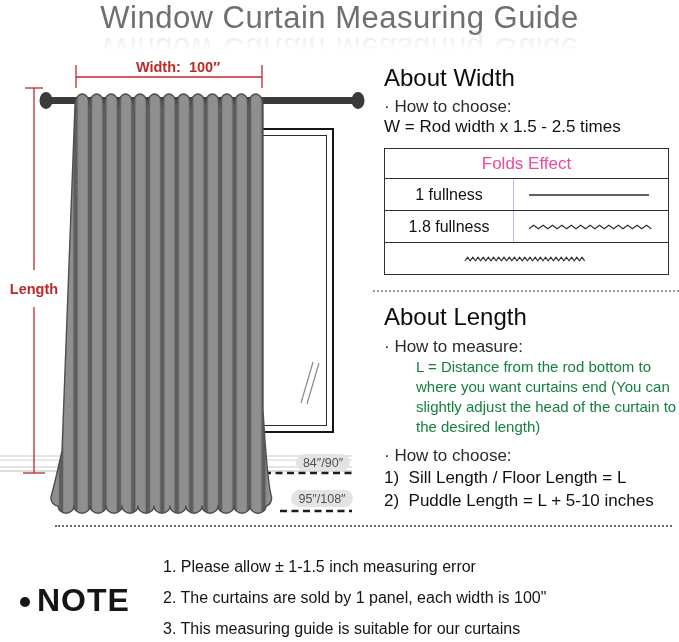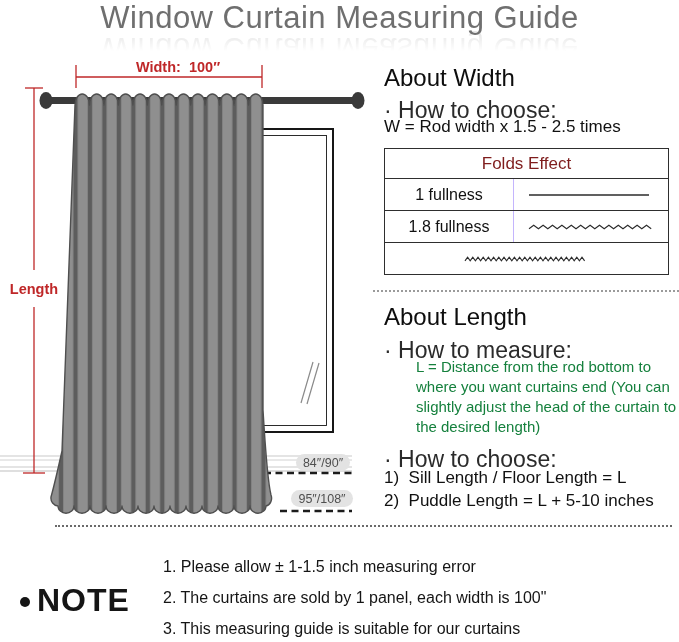--- a/index.html
+++ b/index.html
@@ -18,32 +18,32 @@
   .diagram text{font-family:"Liberation Sans",sans-serif;}
   .dim-label{fill:#bf2728;font-size:14.5px;font-weight:bold;}
   .tag-text{fill:#4f4f4f;font-size:12.5px;}
 
   .floor-line{position:absolute;left:55px;top:525px;width:617px;height:0;
               border-top:2px dotted #6a6a6a;}
 
   
   .abs{position:absolute;}
   .h2{font-size:24px;font-weight:normal;color:#0d0d0d;}
-  .sub{font-size:23px;color:#2b2b2b;white-space:pre;}
+  .sub{font-size:17px;color:#2b2b2b;white-space:pre;}
   .formula{font-size:17px;color:#111;white-space:pre;}
   .para{font-size:15px;line-height:20px;color:#15803d;white-space:pre-line;width:294px;margin-left:32px;}
   .choice{font-size:17px;color:#111;white-space:pre;}
 
   .sep-dotted{position:absolute;left:373px;top:290px;width:306px;height:0;
               border-top:2px dotted #9b9b9b;}
 
   
   .folds-table{position:absolute;left:384px;top:148px;width:283px;
                border:1px solid #2e2e2e;background:#fff;}
-  .ft-header{height:29px;line-height:29px;text-align:center;font-size:17px;color:#7f1d1d;
+  .ft-header{height:29px;line-height:29px;text-align:center;font-size:17px;color:#ec4899;
              border-bottom:1px solid #2e2e2e;}
   .ft-row{display:flex;height:31px;border-bottom:1px solid #2e2e2e;}
   .ft-row:last-child{border-bottom:none;}
   .ft-label{width:128px;border-right:1px solid #c4b5fd;text-align:center;
             line-height:31px;font-size:16px;color:#111;}
   .ft-effect{flex:1;display:flex;align-items:center;justify-content:center;}
 
   
   .note-bullet{position:absolute;left:20px;top:597px;width:10px;height:10px;
                border-radius:50%;background:#151515;}

